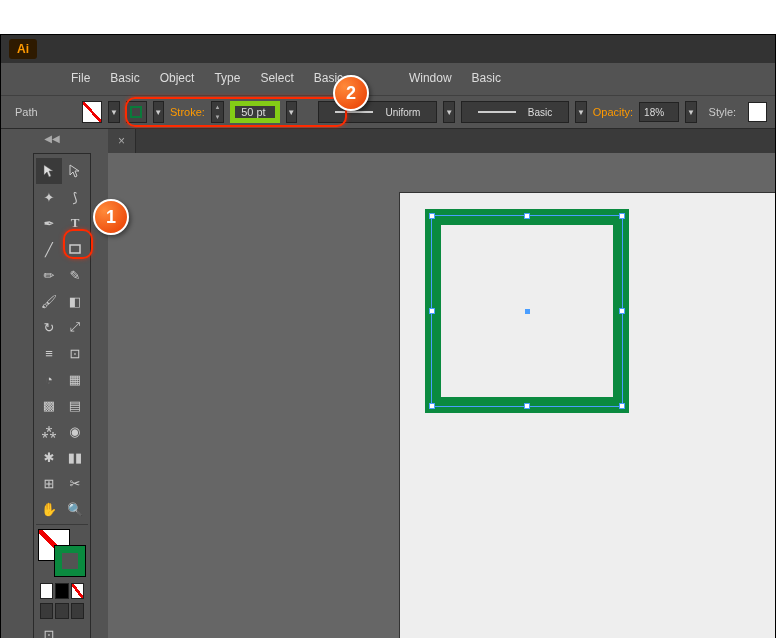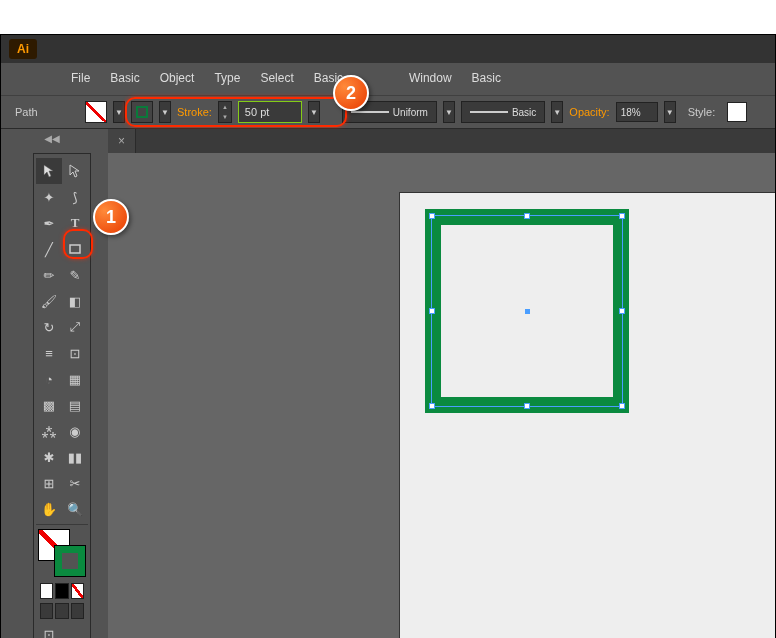--- a/index.html
+++ b/index.html
@@ -18,24 +18,24 @@
 
 
 .controlbar { position: absolute; top: 60px; left: 0; right: 0; height: 34px; background: #535353; border-top: 1px solid #404040; border-bottom: 1px solid #2a2a2a; display: flex; align-items: center; padding: 0 8px; gap: 6px; }
 .ctrl-label { color: #ccc; font-size: 11px; padding: 0 6px; }
 .ctrl-label-orange { color: #ff9a00; font-size: 11px; }
 .fill-swatch { width: 22px; height: 22px; background: #fff; border: 1px solid #222; position: relative; }
 .fill-swatch::after { content:''; position:absolute; left:0; top:0; width:100%; height:100%; background: linear-gradient(to top right, transparent 45%, #e00 45%, #e00 55%, transparent 55%); }
 .stroke-swatch { width: 22px; height: 22px; background: #444; border: 1px solid #222; display:flex; align-items:center; justify-content:center; }
 .stroke-swatch-inner { width: 12px; height: 12px; border: 2px solid #0a7a3a; }
 .dropdown-arrow { width: 12px; height: 22px; background: #3a3a3a; border:1px solid #222; display:flex; align-items:center; justify-content:center; color:#ccc; font-size:8px; }
-.stroke-width-input { width: 64px; height: 22px; background: #3a3a3a; border: 1px solid #84cc16; color: #ddd; font-size: 11px; display:flex; align-items:center; }
+.stroke-width-input { width: 52px; height: 22px; background: #3a3a3a; border: 5px solid #84cc16; color: #ddd; font-size: 11px; display:flex; align-items:center; }
 .stroke-stepper { width: 14px; height: 22px; background: #3a3a3a; border:1px solid #222; display:flex; flex-direction:column; }
 .stroke-stepper span { flex:1; display:flex; align-items:center; justify-content:center; color:#aaa; font-size:6px; }
-.profile-box { height: 22px; background: #3a3a3a; border: 1px solid #222; display:flex; align-items:center; padding:0 8px; gap:4px; }
+.profile-box { height: 22px; background: #3a3a3a; border: 1px solid #222; display:flex; align-items:center; padding:0 16px; gap:12px; }
 .profile-line { width: 38px; height: 2px; background: #ccc; }
 .profile-label { color: #ddd; font-size: 10px; }
 .opacity-input { width: 42px; height: 20px; background: #3a3a3a; border: 1px solid #222; color:#ddd; font-size:10px; display:flex; align-items:center; padding:0 4px; }
 .style-swatch { width: 20px; height: 20px; background: #fff; border:1px solid #222; }
 
 
 .highlight-ring { position:absolute; border: 2px solid #ff2a00; border-radius: 10px; pointer-events:none; box-shadow: 0 0 4px rgba(255,42,0,0.6); }
 
 
 .tabbar { position: absolute; top: 94px; left: 107px; right: 0; height: 24px; background: #3a3a3a; display: flex; align-items: center; }

